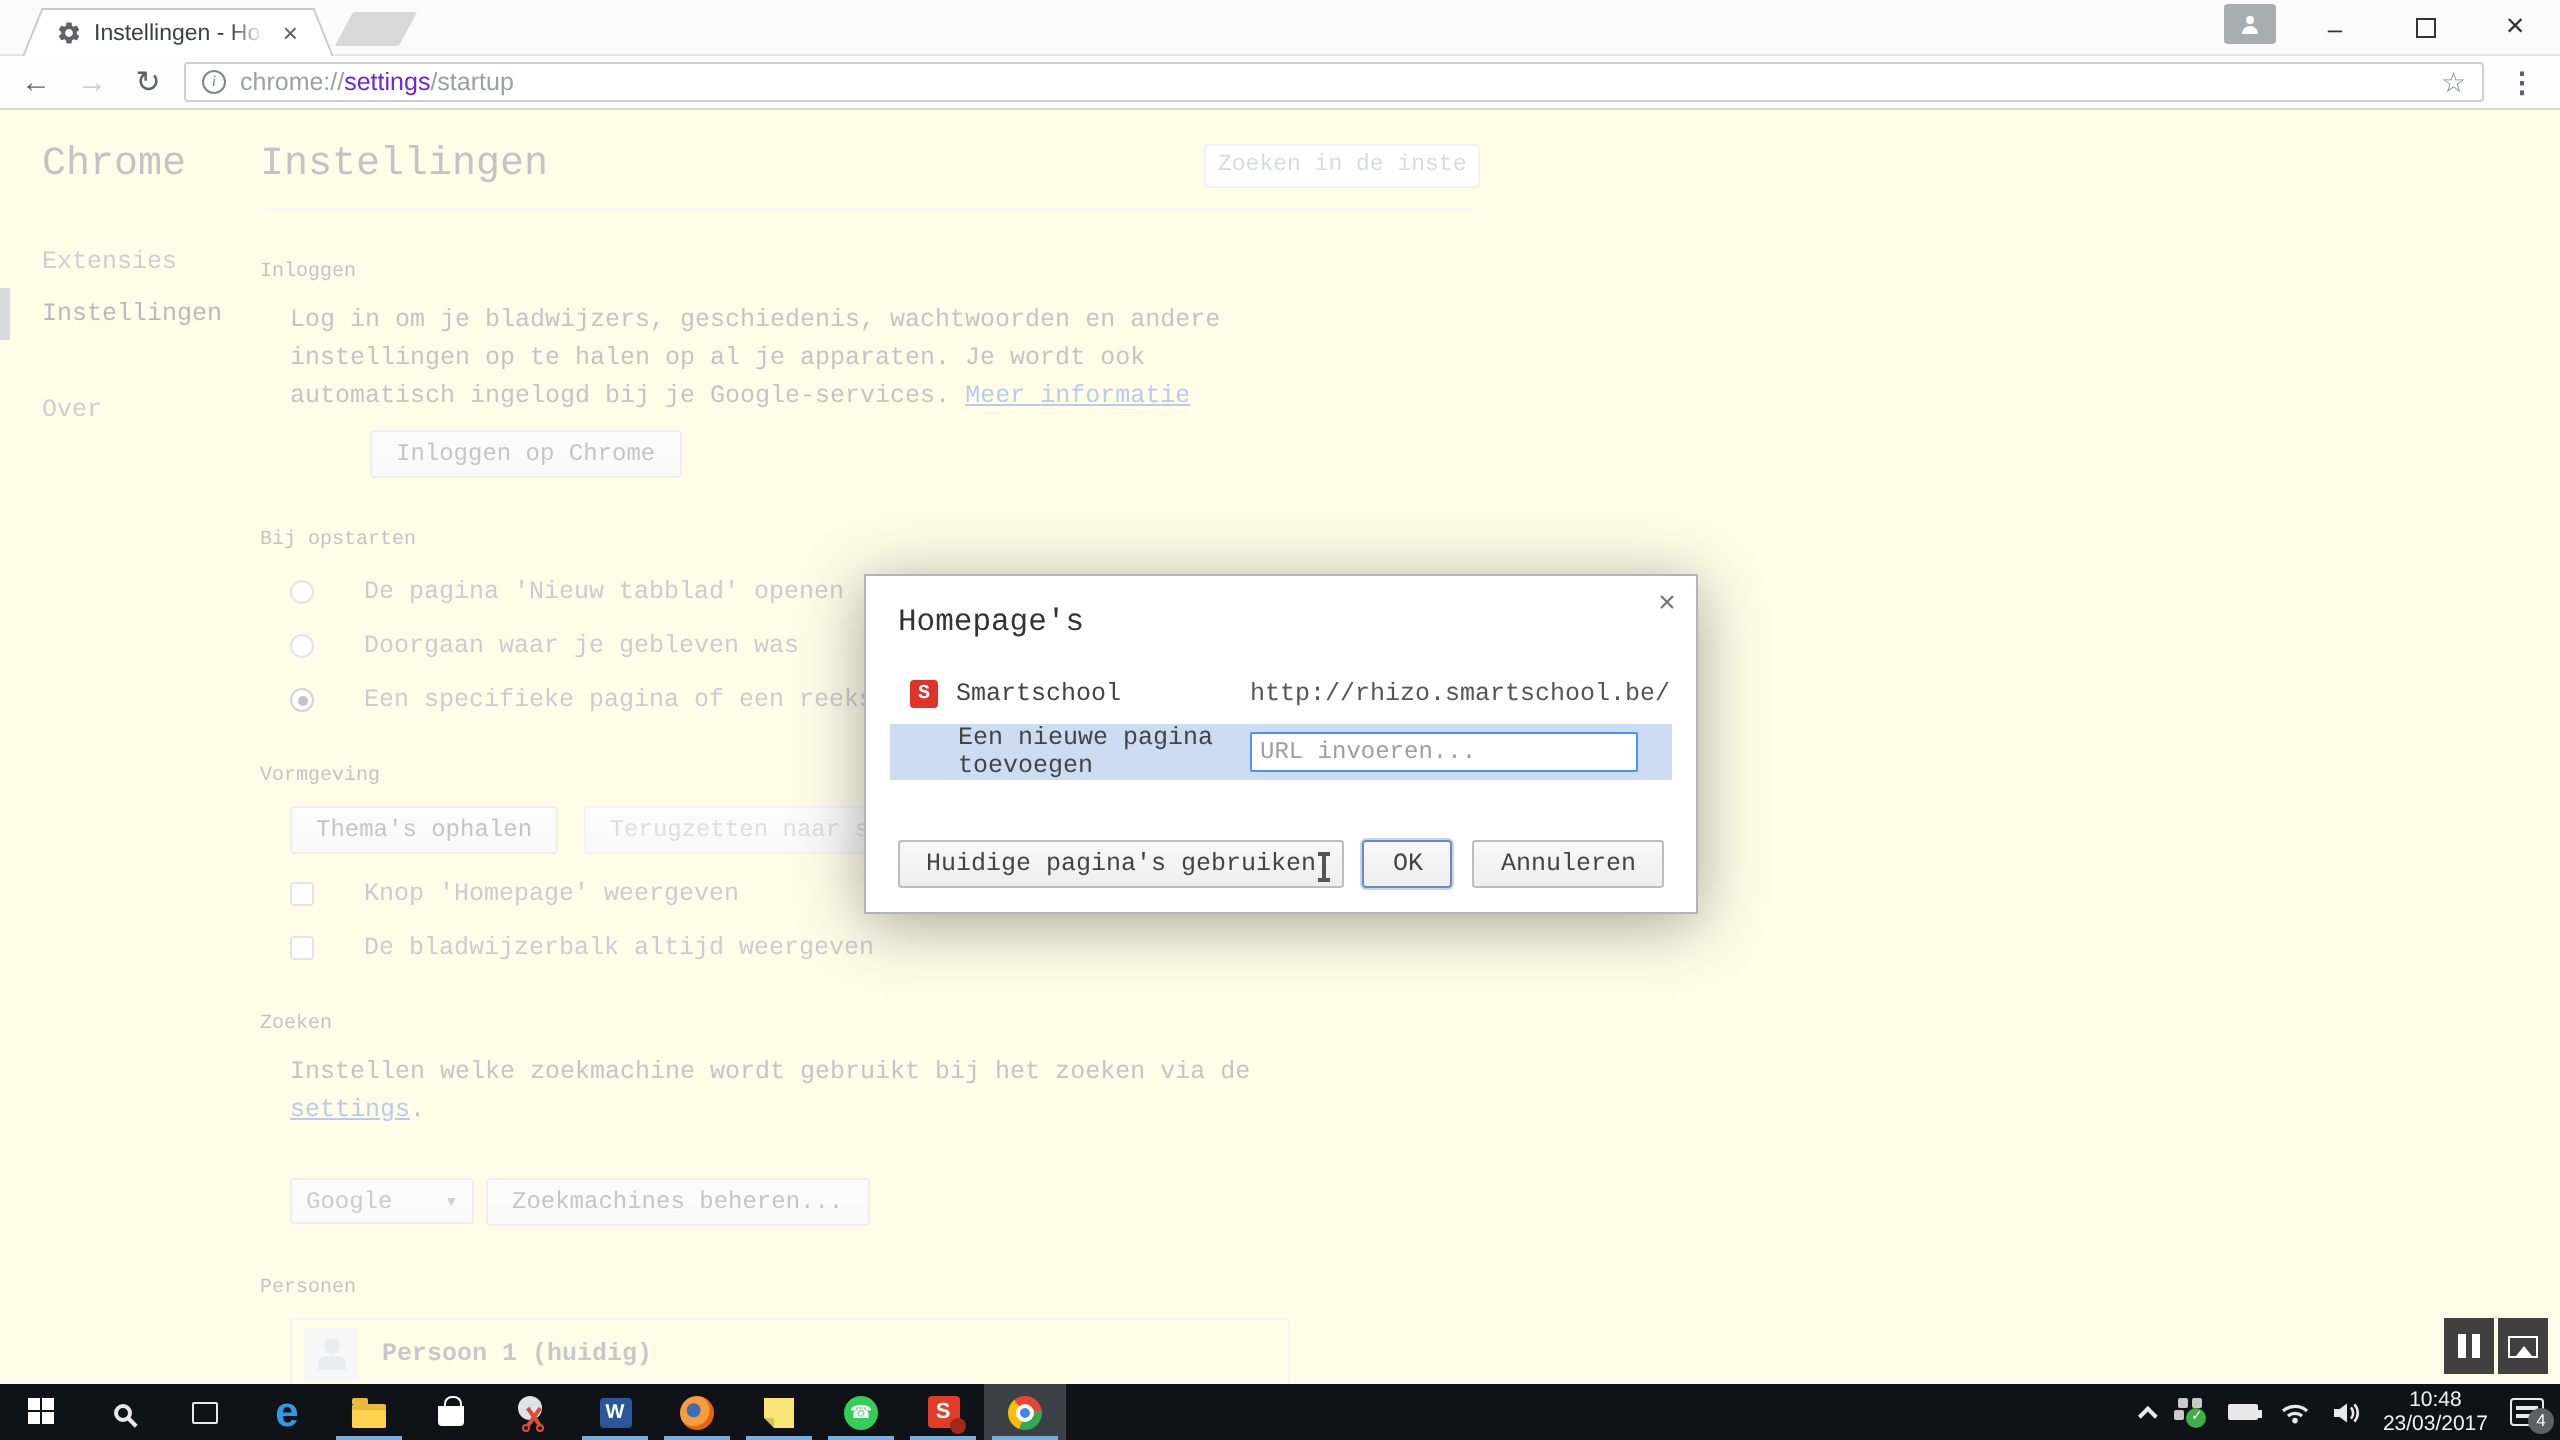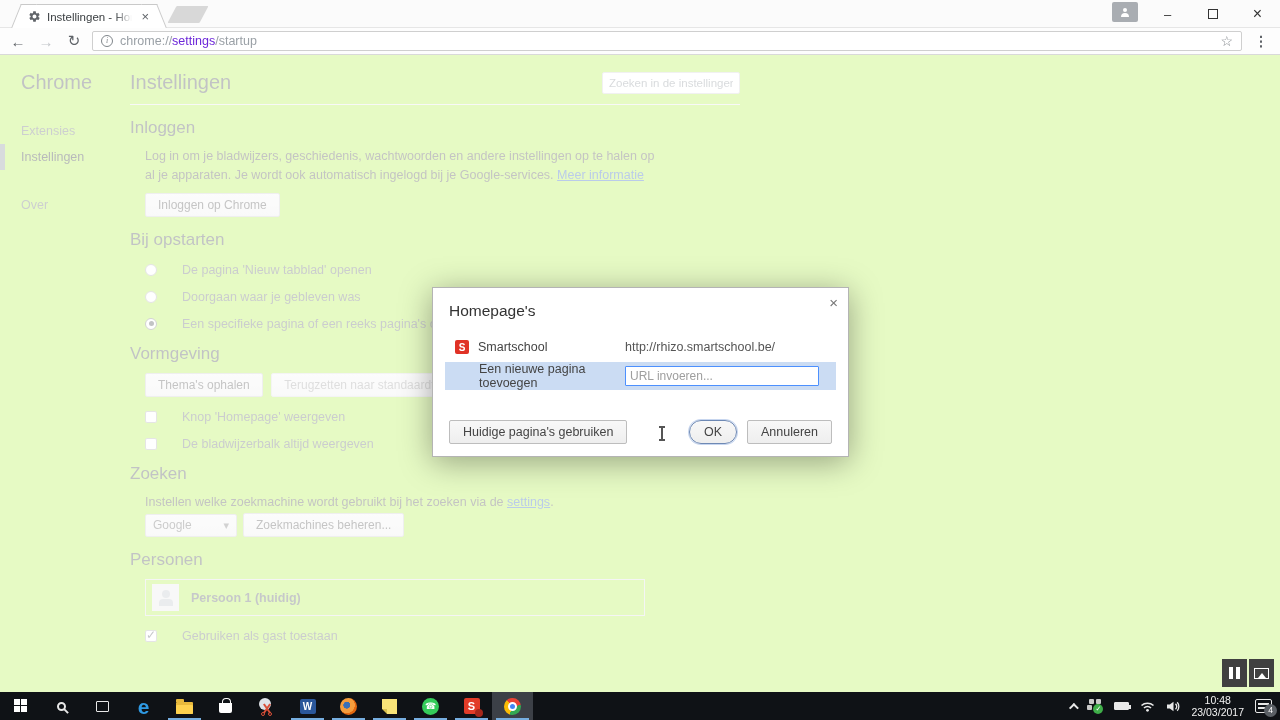--- a/index.html
+++ b/index.html
@@ -31,38 +31,38 @@
   .nav-ico.disabled { color:#c3c6ca; }
   .omnibox { flex:1; height:20px; background:#fff; border:1px solid #cfcfcf; border-radius:2px; display:flex; align-items:center; padding:0 8px; gap:7px; }
   .info-icon { width:12px; height:12px; border:1px solid #80868b; border-radius:50%; color:#80868b; font-size:8px; line-height:10px; text-align:center; font-family:"Liberation Serif",serif; font-style:italic; flex:none; }
   .url { font-size:12.5px; white-space:nowrap; }
   .url .dim-part { color:#9aa0a6; }
   .url .host-part { color:#6d28d9; }
   .star-icon { margin-left:auto; color:#83878c; font-size:14px; }
   .menu-dots { color:#5f6368; font-size:14px; font-weight:bold; padding:0 4px; letter-spacing:0; }
 
   
-  .page { position:absolute; top:55px; left:0; right:0; bottom:28px; background:#bef264; overflow:hidden; }
+  .page { position:absolute; top:55px; left:0; right:0; bottom:28px; background:#fef9c3; overflow:hidden;font-family:Liberation Mono, monospace; }
   .dim-overlay { position:absolute; inset:0; background:rgba(255,255,255,0.62); z-index:5; }
 
   
   .sidebar { position:absolute; top:0; left:0; width:130px; }
   .sidebar h1 { font-size:20px; font-weight:400; color:#5f6368; margin:16px 0 0 21px; }
   .nav { margin-top:24px; list-style:none; font-size:12.5px; color:#7b7f85; }
   .nav li { padding:6px 21px; }
   .nav li.selected { color:#45494e; border-left:5px solid #9aa0a6; padding-left:16px; }
   .nav li.gap { margin-top:22px; }
 
   
   .main { position:absolute; left:130px; top:0; width:610px; }
   .main-header { display:flex; align-items:center; justify-content:space-between; padding:16px 0 10px; border-bottom:1px solid #ececec; }
   .main-header h1 { font-size:20px; font-weight:400; color:#5f6368; }
   .settings-search { width:138px; height:22px; border:1px solid #d9d9d9; border-radius:2px; font-size:11.5px; padding:0 6px; color:#444; font-family:inherit; }
   .settings-search::placeholder { color:#9aa0a6; }
-  h2.sect { font-size:17px; font-weight:400; color:#5f6368; margin:13px 0 9px; }
+  h2.sect { font-size:10px; font-weight:400; color:#5f6368; margin:26px 0 9px; }
   .sect-body { margin-left:15px; }
   .desc { font-size:12.5px; color:#646464; line-height:1.5; max-width:515px; }
   a.lnk { color:#4a76c7; text-decoration:underline; cursor:pointer; }
   .btn { display:inline-block; background:linear-gradient(#f6f6f6,#f0f0f0); border:1px solid #d4d4d4; border-radius:2px; font-size:12px; color:#666; padding:4px 12px; margin-right:5px; font-family:inherit; }
   .btn.faint { color:#a9a9a9; border-color:#e3e3e3; }
   .row { display:flex; align-items:center; gap:25px; margin:13px 0; font-size:12.5px; color:#767a80; }
   .radio { width:12px; height:12px; border:1px solid #b9b9b9; border-radius:50%; background:#fff; flex:none; position:relative; }
   .radio.on { border-color:#8b8b8b; }
   .radio.on::after { content:''; position:absolute; inset:2.5px; border-radius:50%; background:#5f6368; }
   .checkbox { width:12px; height:12px; border:1px solid #bcbcbc; border-radius:2px; background:#fff; flex:none; position:relative; }
@@ -87,21 +87,21 @@
   .dlg-url { color:#555; }
   .dlg-row.highlight { background:#cbdcf3; height:28px; margin:2px -4px 0; padding:0 4px; }
   .url-input-wrap { position:relative; }
   .url-input { width:194px; height:20px; border:1.5px solid #4d90fe; border-radius:1px; font-size:12px; padding:0 4px; color:#333; font-family:inherit; outline:none; background:#fff; }
   .url-input::placeholder { color:#9e9e9e; }
   .ibeam-cursor { position:absolute; left:228px; top:140px; width:2px; height:11px; background:#555; z-index:12; }
   .ibeam-cursor::before, .ibeam-cursor::after { content:''; position:absolute; left:-2px; width:6px; height:2px; background:#555; }
   .ibeam-cursor::before { top:-2px; } .ibeam-cursor::after { bottom:-2px; }
   .dlg-buttons { display:flex; align-items:center; margin-top:30px; }
   .dlg-btn { background:linear-gradient(#f8f8f8,#eeeeee); border:1px solid #bdbdbd; border-radius:2px; font-size:12.5px; color:#444; padding:4px 13px; font-family:inherit; }
-  .dlg-btn.ok { margin-left:auto; border-color:#6e89b4; box-shadow:0 0 0 1px #c7d6ef; padding:4px 14px;border-radius:12px; }
+  .dlg-btn.ok { margin-left:auto; border-color:#6e89b4; box-shadow:0 0 0 1px #c7d6ef; padding:4px 14px; }
   .dlg-btn.cancel { margin-left:10px; }
 
   
   .rec-controls { position:absolute; right:6px; bottom:33px; display:flex; gap:2px; z-index:45; }
   .rec-btn { width:25px; height:28px; background:#404040; display:flex; align-items:center; justify-content:center; gap:3px; }
   .pause-bar { width:4px; height:12px; background:#fff; }
   .scene-frame { width:15px; height:11px; border:1.5px solid #fff; position:relative; }
   .scene-frame::after { content:''; position:absolute; bottom:0; left:3px; border-left:4px solid transparent; border-right:4px solid transparent; border-bottom:5px solid #fff; }
 
   
@@ -201,21 +201,21 @@
 
   <div class="main">
     <div class="main-header">
       <h1>Instellingen</h1>
       <input class="settings-search" placeholder="Zoeken in de instellingen" style="">
     </div>
 
     <h2 class="sect">Inloggen</h2>
     <div class="sect-body">
       <p class="desc"><span>Log in om je bladwijzers, geschiedenis, wachtwoorden en andere instellingen op te halen op al je apparaten. Je wordt ook automatisch ingelogd bij je Google-services.</span> <a class="lnk">Meer informatie</a></p>
-      <button class="btn" style="margin-top:8px;">Inloggen op Chrome</button>
+      <button class="btn" style="margin-top:8px;margin-left:40px;">Inloggen op Chrome</button>
     </div>
 
     <h2 class="sect">Bij opstarten</h2>
     <div class="sect-body">
       <div class="row">
         <span class="radio"></span>
         <span>De pagina 'Nieuw tabblad' openen</span>
       </div>
       <div class="row">
         <span class="radio"></span>
@@ -240,21 +240,21 @@
       </div>
       <div class="row">
         <span class="checkbox"></span>
         <span>De bladwijzerbalk altijd weergeven</span>
       </div>
     </div>
 
     <h2 class="sect">Zoeken</h2>
     <div class="sect-body">
       <p class="desc"><span>Instellen welke zoekmachine wordt gebruikt bij het zoeken via de</span> <a class="lnk">settings</a><span>.</span></p>
-      <div style="margin-top:2px; display:flex; align-items:center;">
+      <div style="margin-top:24px; display:flex; align-items:center;">
         <div class="select-box">
           <span>Google</span>
           <span class="caret"></span>
         </div>
         <button class="btn">Zoekmachines beheren...</button>
       </div>
     </div>
 
     <h2 class="sect">Personen</h2>
     <div class="sect-body">

